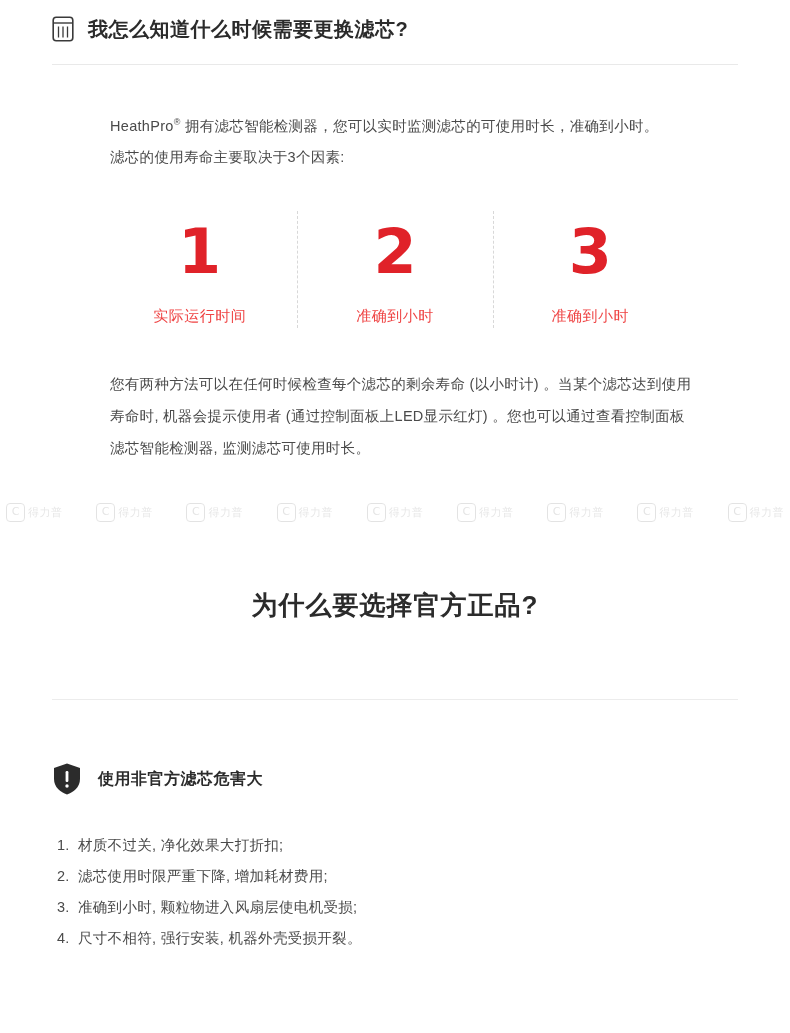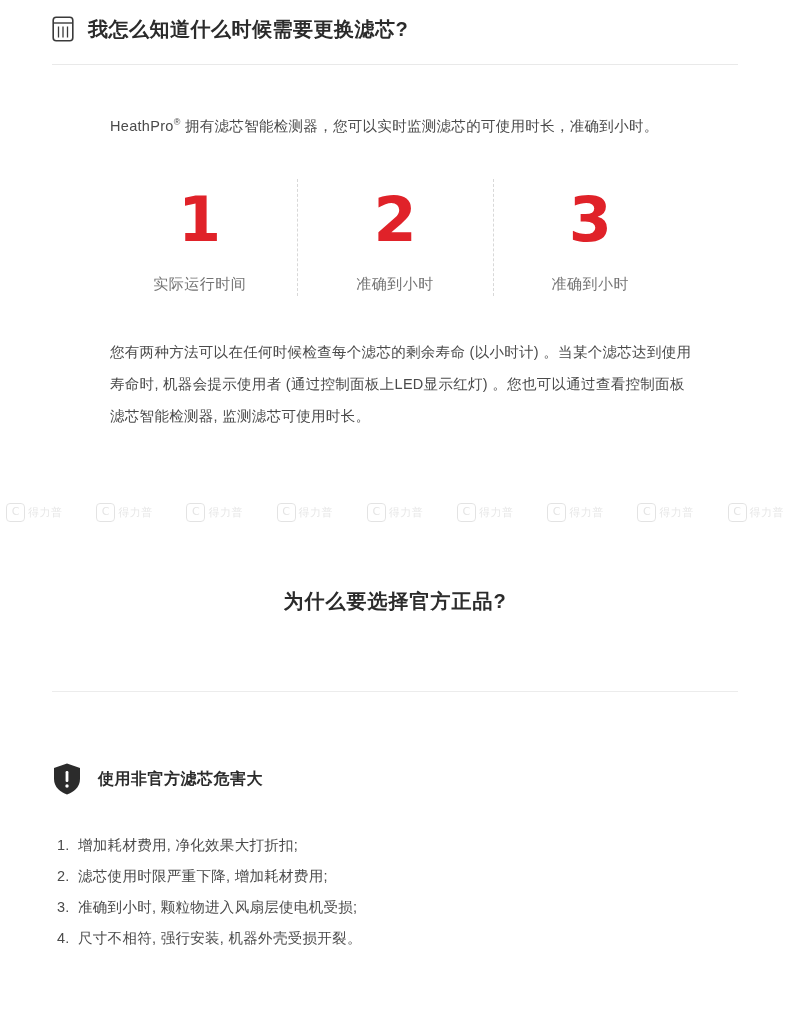--- a/index.html
+++ b/index.html
@@ -89,21 +89,21 @@
   }
   .factor-num {
     font-size: 62px;
     line-height: 74px;
     font-weight: bold;
     color: #e02229;
     font-family: "DejaVu Sans", sans-serif;
   }
   .factor-label {
     font-size: 15px;
-    color: #737373;
+    color: #ef4444;
     margin-top: 18px;
     letter-spacing: 0.5px;
   }
 
   .sec1-foot {
     margin-top: 36px;
   }
 
   
   .watermark-strip {
@@ -145,21 +145,21 @@
 
   
   .sec2 {
     position: absolute;
     left: 0;
     right: 0;
     top: 588px;
     text-align: center;
   }
   .sec2-title {
-    font-size: 20px;
+    font-size: 26px;
     font-weight: bold;
     color: #2b2b2b;
     letter-spacing: 1px;
   }
   .sec2-rule {
     height: 1px;
     background: #ececec;
     margin: 76px 52px 0 52px;
   }
 
@@ -217,20 +217,21 @@
           <line x1="15.5" y1="10.5" x2="15.5" y2="21.5" stroke="#3a3a3a" stroke-width="1.3"></line>
         </svg>
       </span>
       <span class="sec1-title">我怎么知道什么时候需要更换滤芯?</span>
     </div>
     <div class="divider"></div>
 
     <div class="sec1-body">
       <p class="para">
         <span>HeathPro</span><sup>®</sup><span> 拥有滤芯智能检测器，您可以实时监测滤芯的可使用时长，准确到小时。</span><br>
+        <span>滤芯的使用寿命主要取决于3个因素:</span>
       </p>
 
       <div class="factors">
         <div class="factor">
           <div class="factor-num">1</div>
           <div class="factor-label">实际运行时间</div>
         </div>
         <div class="factor">
           <div class="factor-num">2</div>
           <div class="factor-label">准确到小时</div>
@@ -294,20 +295,20 @@
       <span class="shield-icon">
         <svg viewBox="0 0 30 34" width="30" height="34" aria-hidden="true">
           <path d="M15 1.5 L28 6 V17 C28 25 21.5 30.5 15 32.5 C8.5 30.5 2 25 2 17 V6 Z" fill="#2b2b2b"></path>
           <rect x="13.6" y="9" width="2.8" height="11" rx="1.2" fill="#ffffff"></rect>
           <circle cx="15" cy="24" r="1.7" fill="#ffffff"></circle>
         </svg>
       </span>
       <span class="sec3-title">使用非官方滤芯危害大</span>
     </div>
     <ol class="harm-list">
-      <li>增加耗材费用, 净化效果大打折扣;</li>
+      <li>材质不过关, 净化效果大打折扣;</li>
       <li>滤芯使用时限严重下降, 增加耗材费用;</li>
       <li>准确到小时, 颗粒物进入风扇层使电机受损;</li>
       <li>尺寸不相符, 强行安装, 机器外壳受损开裂。</li>
     </ol>
   </div>
 
 </div>
 
 </body></html>

